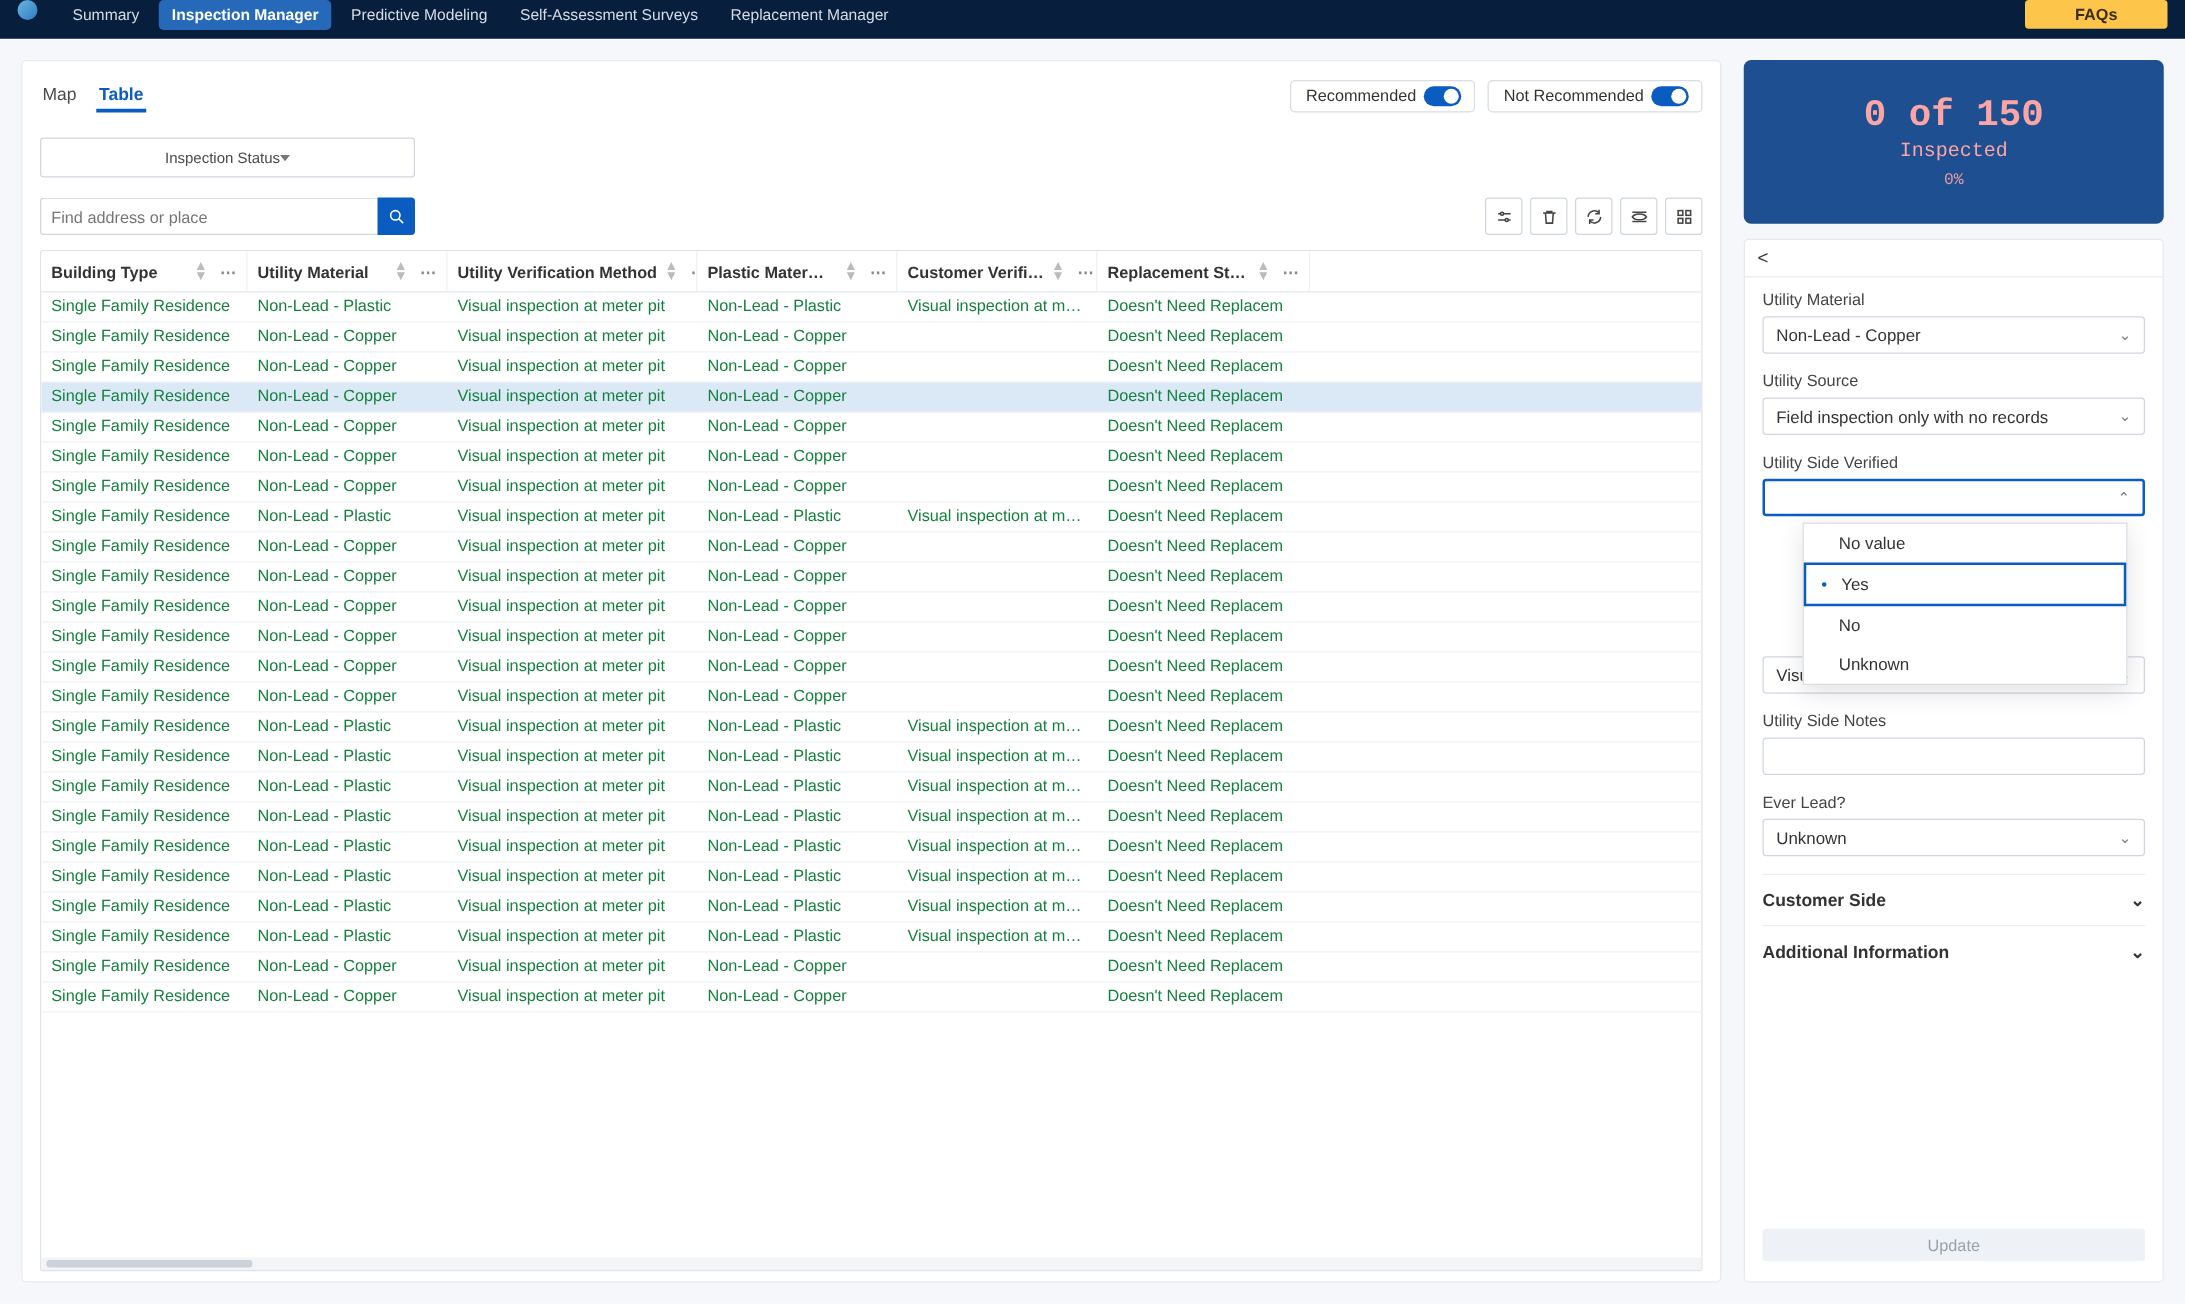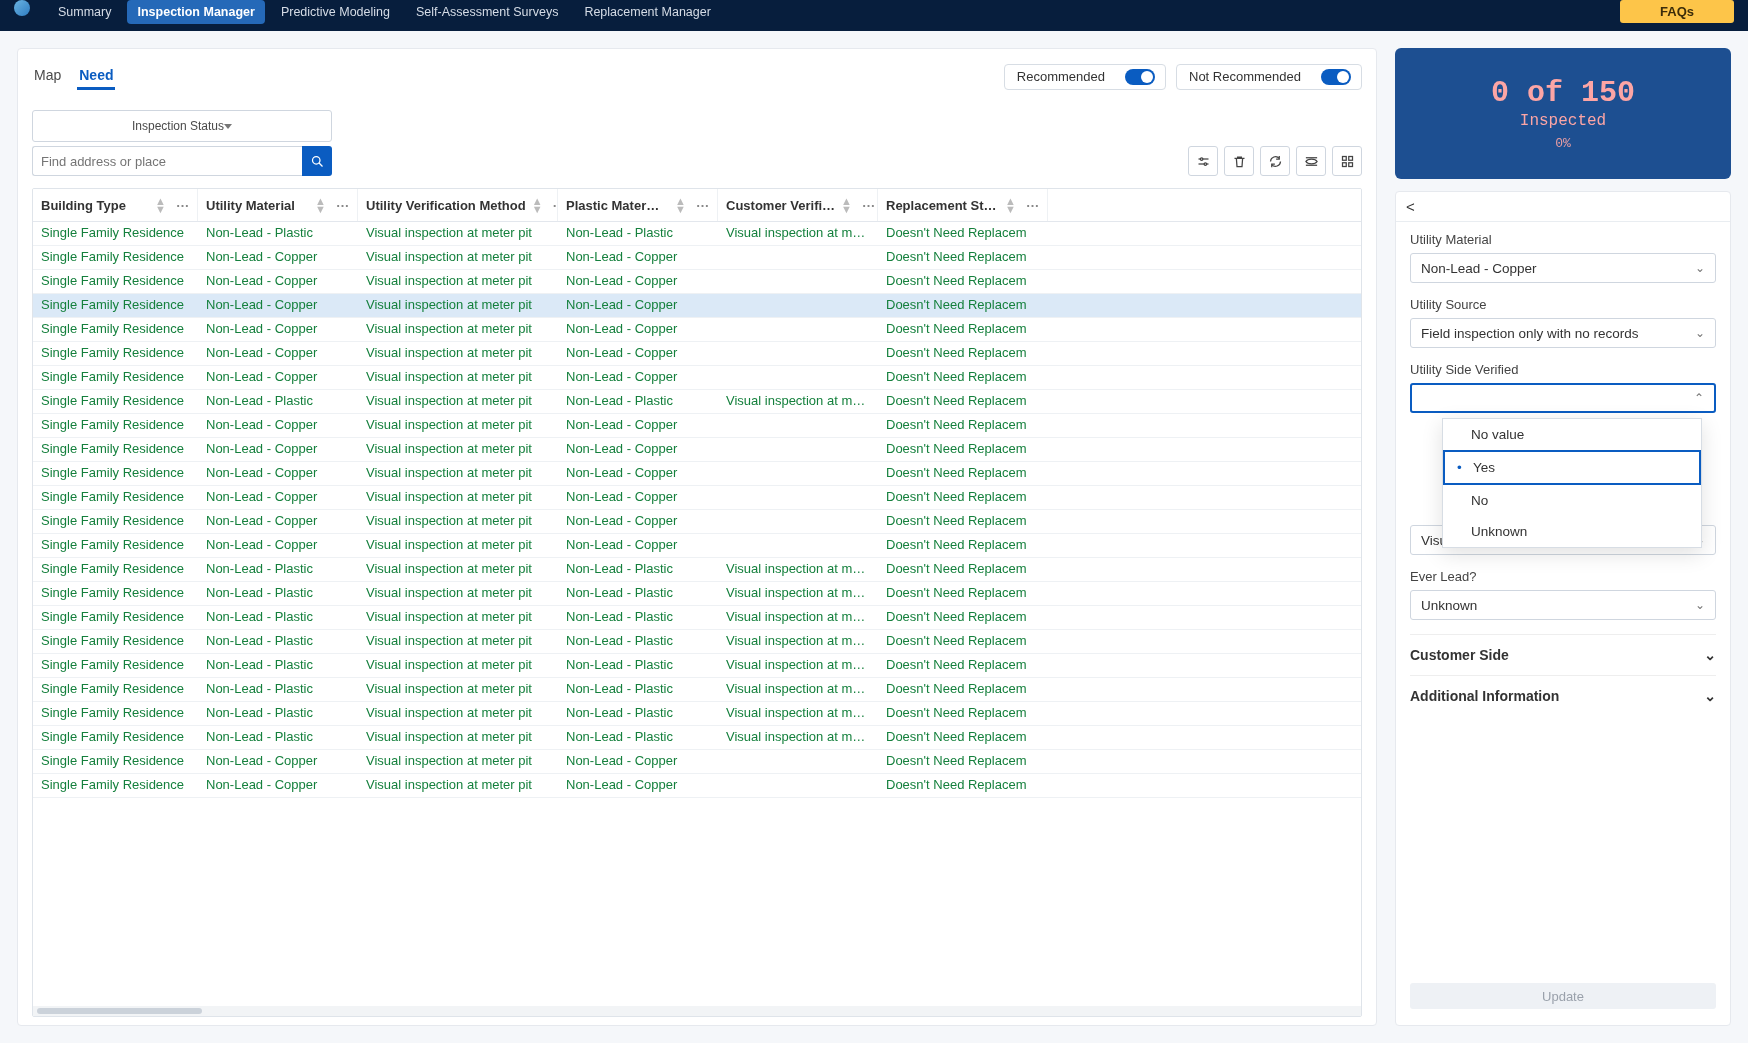--- a/index.html
+++ b/index.html
@@ -15,29 +15,29 @@
 .layout { display:flex; gap:18px; padding:17px; height: calc(1043px - 31px); }
 .main-panel { flex:1; background:#fff; border:1px solid #e6e9ee; border-radius:4px; padding:14px 14px 8px 14px; display:flex; flex-direction:column; min-width:0;}
 .right-col { width:336px; display:flex; flex-direction:column; gap:12px; }
 
 
 .view-row { display:flex; align-items:center; }
 .viewtabs { display:flex; gap:14px; }
 .viewtab { font-size:14px; color:#4a4a4a; padding:4px 2px; cursor:pointer;}
 .viewtab.active { color:#0a5cc1; font-weight:700; border-bottom:3px solid #0a5cc1;}
 .toggle-group { margin-left:auto; display:flex; gap:10px;}
-.toggle-box { border:1px solid #d7dde4; border-radius:4px; padding:4px 10px 4px 12px; display:flex; align-items:center; gap:20px; font-size:13px; }
+.toggle-box { border:1px solid #d7dde4; border-radius:4px; padding:4px 10px 4px 12px; display:flex; align-items:center; gap:6px; font-size:13px; }
 .switch { width:30px; height:16px; border-radius:10px; background:#0a5cc1; position:relative;}
 .switch::after { content:""; position:absolute; right:2px; top:2px; width:12px; height:12px; background:#fff; border-radius:50%;}
 
 
 .status-select { margin-top:20px; width:300px; height:32px; border:1px solid #cfd6df; border-radius:3px; background:#fff; padding:0 10px; display:flex; align-items:center; justify-content:center; color:#4a4a4a; font-size:12px;}
 .caret-down { width:0;height:0;border-left:4px solid transparent;border-right:4px solid transparent;border-top:5px solid #777; display:inline-block;}
 
-.search-row { margin-top:4px; display:flex; }
+.search-row { margin-top:16px; display:flex; }
 .search-wrap { display:flex; }
 .search-input { width:270px; height:30px; border:1px solid #cfd6df; padding:0 8px; font-size:13px; border-right:none; border-radius:3px 0 0 3px;}
 .search-btn { width:30px; height:30px; background:#0a5cc1; border:none; border-radius:0 3px 3px 0; display:flex;align-items:center;justify-content:center;}
 .tool-btns { margin-left:auto; display:flex; gap:6px; }
 .tool-btn { width:30px; height:30px; border:1px solid #cfd6df; background:#fff; border-radius:3px; display:flex; align-items:center; justify-content:center; color:#444;}
 
 
 .table-wrap { margin-top:12px; border:1px solid #dfe4ea; border-radius:2px; flex:1; overflow:hidden; display:flex; flex-direction:column;}
 .thead { display:flex; background:#fff; border-bottom:1px solid #e3e7ed; font-weight:600; font-size:13px; color:#333;}
 .th { padding:8px 8px; display:flex; align-items:center; gap:6px; border-right:1px solid #eef1f4; overflow:hidden; white-space:nowrap;}
@@ -92,21 +92,21 @@
     </div>
   <a class="faq">FAQs</a>
 </div>
 
 <div class="layout">
 
   <div class="main-panel">
     <div class="view-row">
       <div class="viewtabs" id="view-tabs">
           <div class="viewtab">Map</div>
-          <div class="viewtab active">Need</div>
+          <div class="viewtab active">Table</div>
         </div>
       <div class="toggle-group" id="toggle-group">
           <div class="toggle-box">
             <span>Recommended</span>
             <span class="switch"></span>
           </div>
           <div class="toggle-box">
             <span>Not Recommended</span>
             <span class="switch"></span>
           </div>
@@ -435,20 +435,24 @@
             </div>
         </div>
 
         <div class="field" style="margin-top:112px;">
           <div class="sel">
             <span>Visual inspection at meter pit</span>
             <span class="chev">⌄</span>
           </div>
         </div>
 
+        <div class="field">
+          <div class="field-label">Utility Side Notes</div>
+          <input class="notes-input" value="" style="">
+        </div>
 
         <div class="field">
           <div class="field-label">Ever Lead?</div>
           <div class="sel">
             <span>Unknown</span>
             <span class="chev">⌄</span>
           </div>
         </div>
 
         <div class="section-header">

